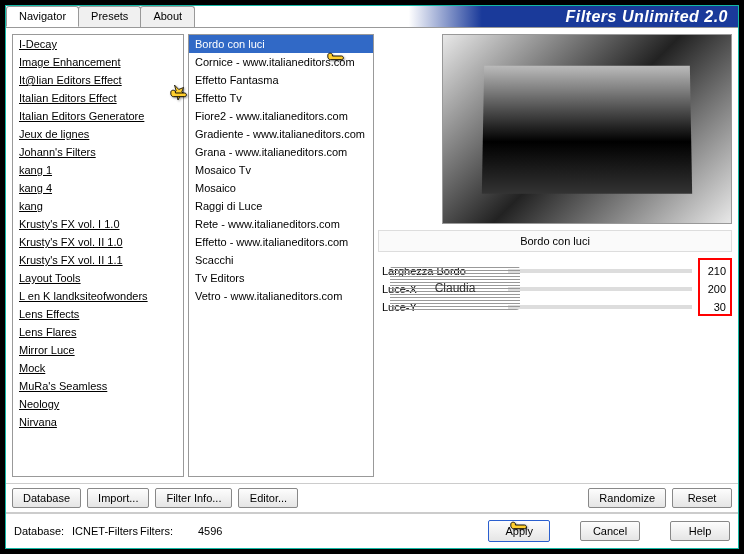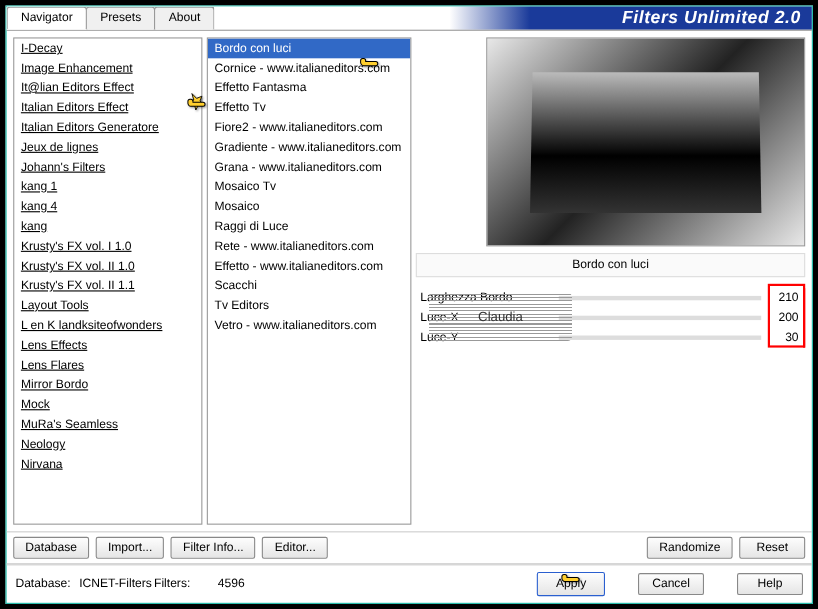--- a/index.html
+++ b/index.html
@@ -248,21 +248,21 @@
           <div class="list-item">kang 1</div>
           <div class="list-item">kang 4</div>
           <div class="list-item">kang</div>
           <div class="list-item">Krusty's FX vol. I 1.0</div>
           <div class="list-item">Krusty's FX vol. II 1.0</div>
           <div class="list-item">Krusty's FX vol. II 1.1</div>
           <div class="list-item">Layout Tools</div>
           <div class="list-item">L en K landksiteofwonders</div>
           <div class="list-item">Lens Effects</div>
           <div class="list-item">Lens Flares</div>
-          <div class="list-item">Mirror Bordo</div>
+          <div class="list-item">Mirror Luce</div>
           <div class="list-item">Mock</div>
           <div class="list-item">MuRa's Seamless</div>
           <div class="list-item">Neology</div>
           <div class="list-item">Nirvana</div>
         </div>
     </div>
     <div class="listbox mid-list">
       <div class="list-scroll" id="mid-scroll">
           <div class="list-item selected">Bordo con luci</div>
           <div class="list-item">Cornice - www.italianeditors.com</div>

